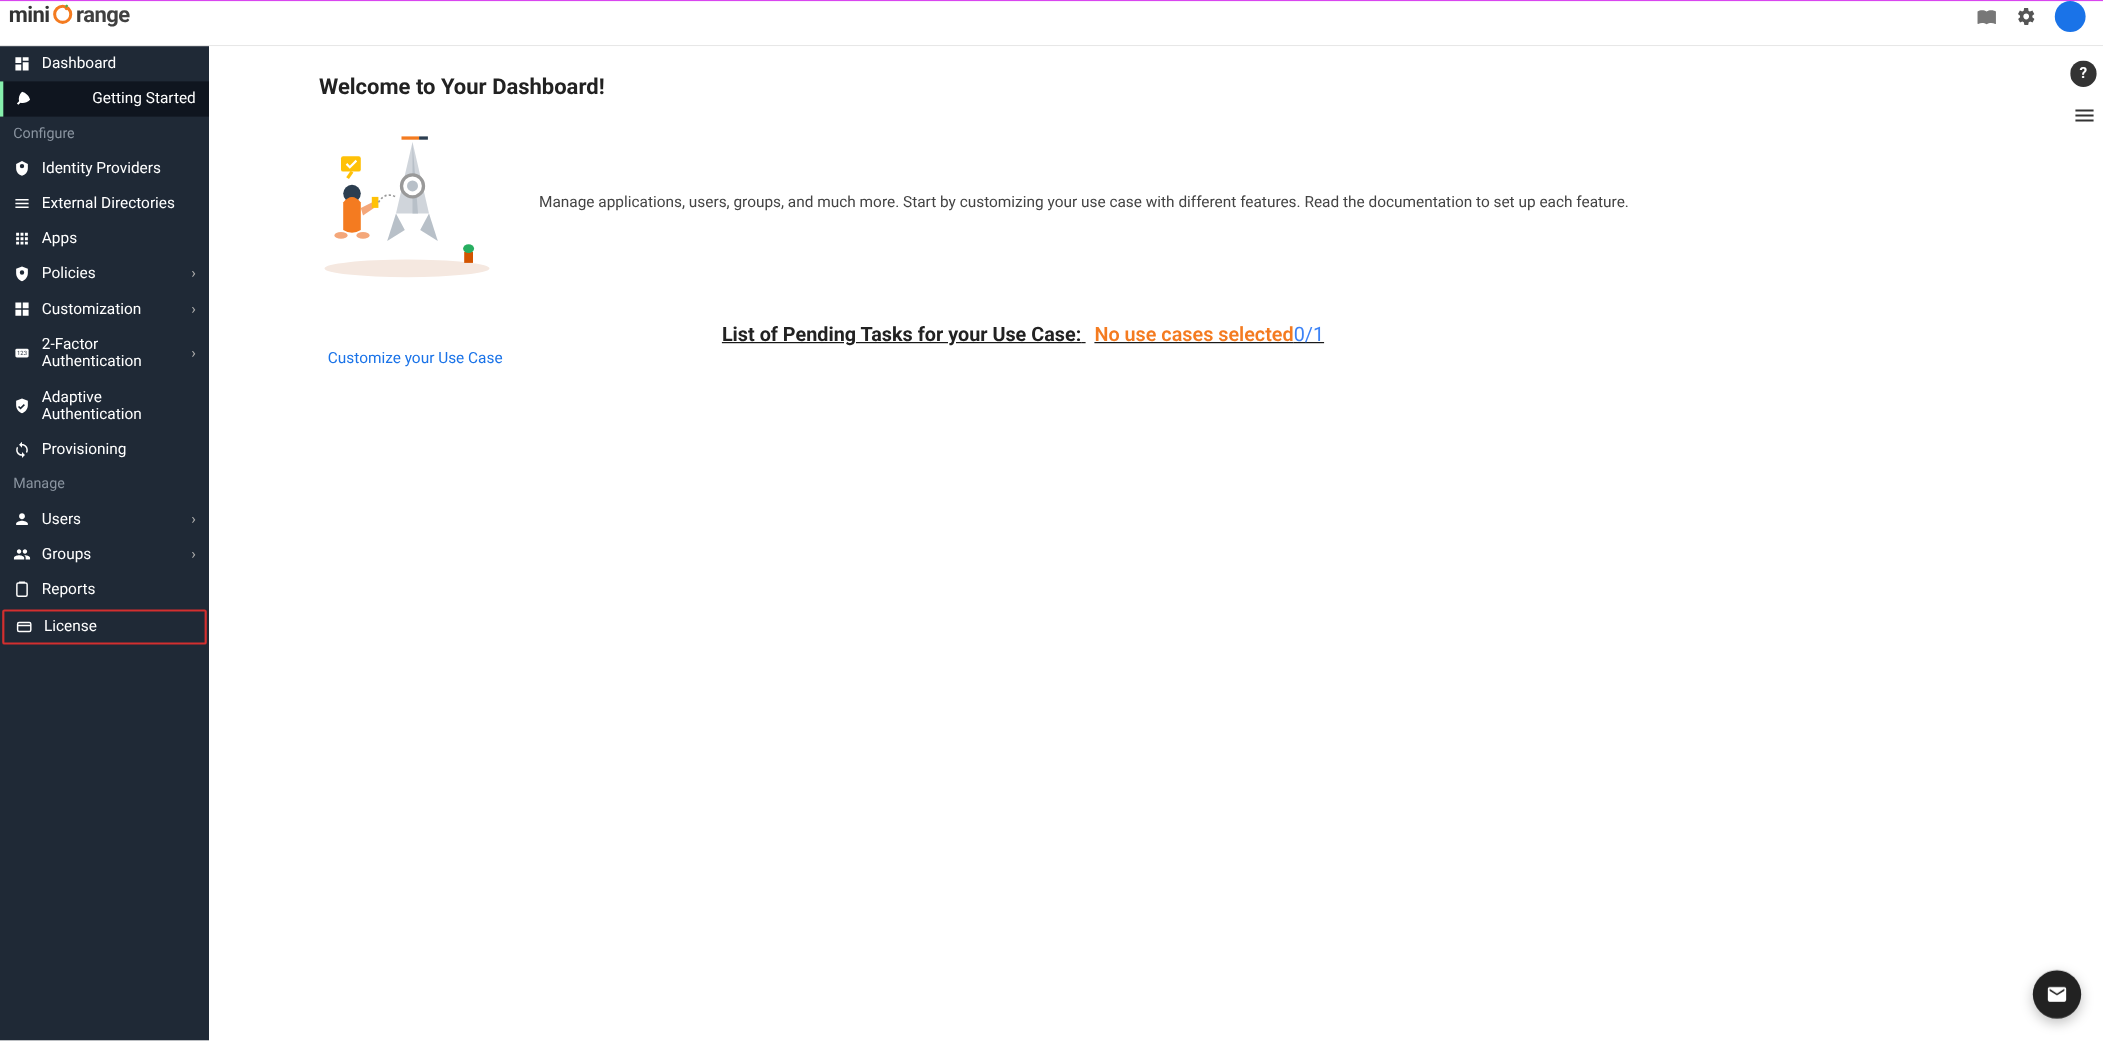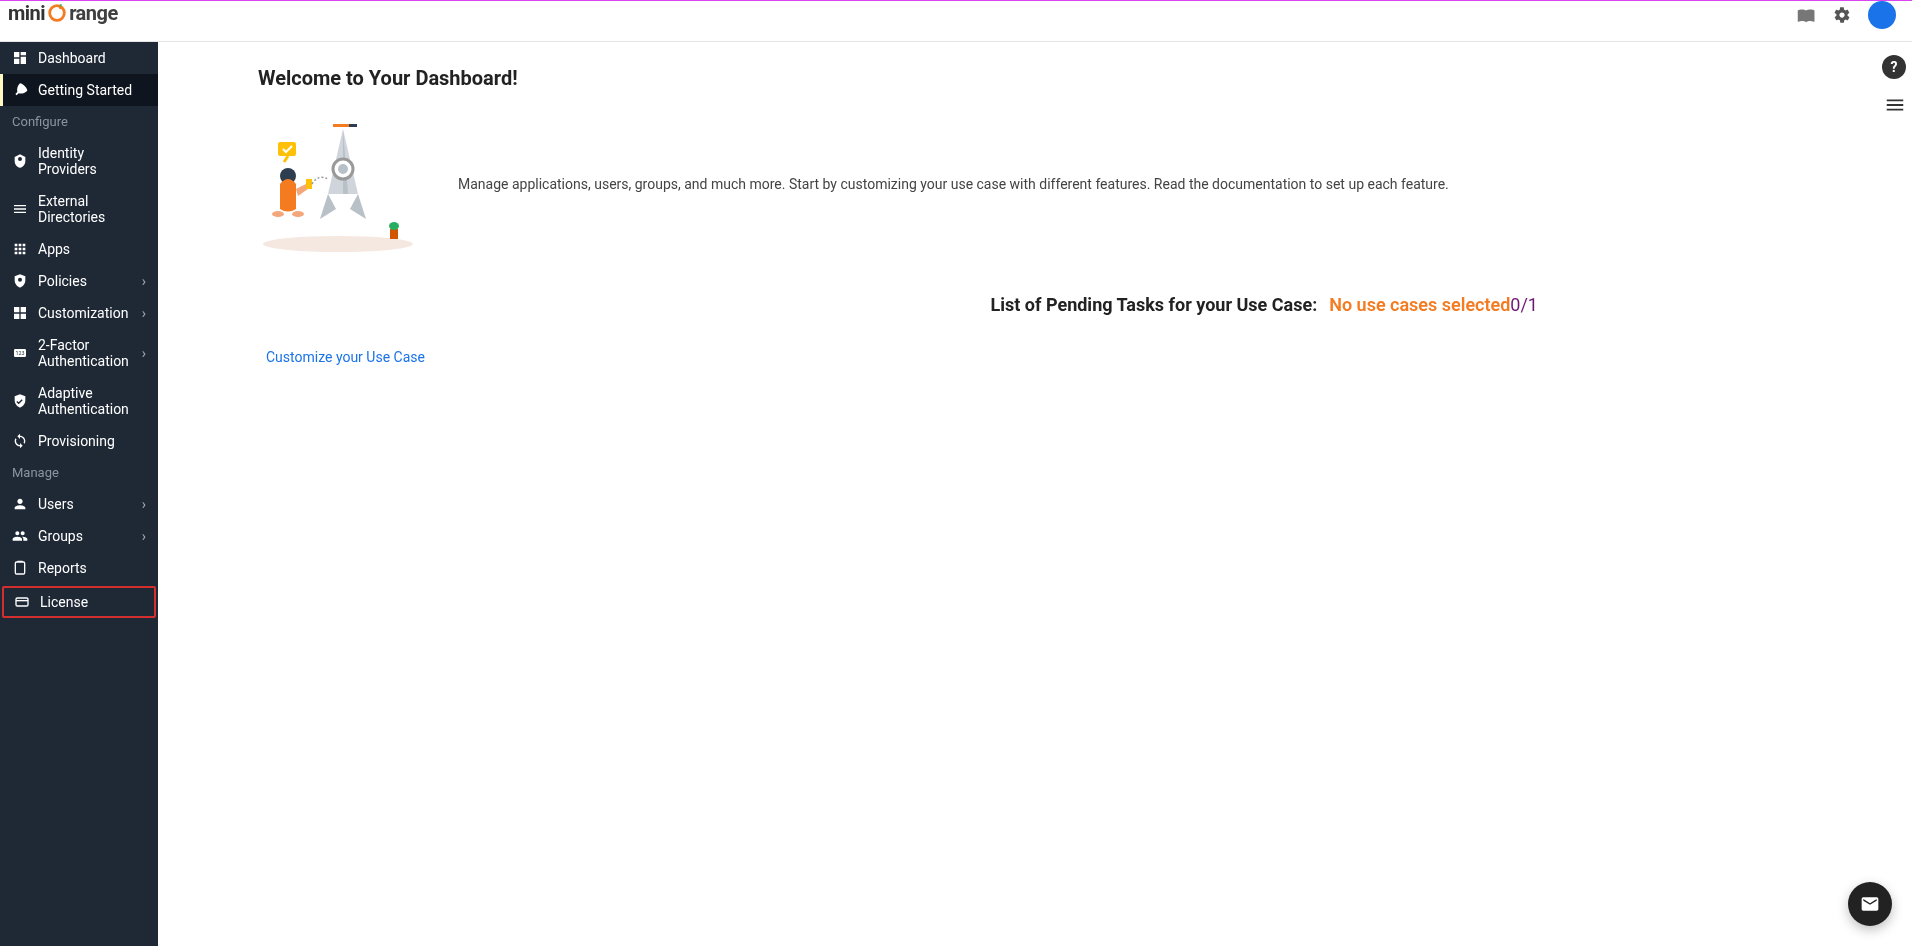--- a/index.html
+++ b/index.html
@@ -17,56 +17,56 @@
 }
 .logo { display: flex; align-items: center; font-weight: 700; font-size: 20px; color: #333; letter-spacing: -0.5px; }
 .logo .orange { color: #404040; }
 .header-right { display: flex; align-items: center; gap: 16px; }
 .icon-btn { width: 20px; height: 20px; display: flex; align-items: center; justify-content: center; color: #555; cursor: pointer; }
 .avatar { width: 28px; height: 28px; border-radius: 50%; background: #1a73e8; cursor: pointer; }
 
 
 .container { display: flex; height: calc(100vh - 42px); }
 .sidebar {
-  width: 158px;
+  width: 190px;
   background: #1f2936;
   color: #fff;
   overflow-y: auto;
   flex-shrink: 0;
 }
 .main { flex: 1; background: #fff; overflow-y: auto; position: relative; }
 
 
 .nav-item {
   display: flex;
   align-items: center;
   padding: 8px 12px;
   font-size: 14px;
   cursor: pointer;
   gap: 10px;
   position: relative;
 }
-.nav-item.active { background: #0f151f; border-left: 3px solid #fef9c3; padding-left: 9px; }
+.nav-item.active { background: #0f151f; border-left: 3px solid #86efac; padding-left: 9px; text-align: right; }
 .nav-icon { width: 16px; height: 16px; display: flex; align-items: center; justify-content: center; flex-shrink: 0; }
 .nav-label { flex: 1; }
 .nav-chevron { font-size: 14px; color: #aaa; }
 .nav-section { padding: 8px 12px; font-size: 13px; color: #8a94a0; }
 .highlighted { border: 2px solid #d32f2f; margin: 2px; border-radius: 2px; padding: 6px 10px; }
 
 
 .content { padding: 24px 100px 24px 100px; max-width: 1480px; }
 .welcome-title { font-size: 20px; font-weight: 700; color: #222; margin-bottom: 24px; }
 .welcome-row { display: flex; gap: 40px; align-items: center; margin-bottom: 40px; }
 .hero-svg { width: 160px; height: 140px; flex-shrink: 0; }
 .welcome-text { font-size: 14px; color: #444; line-height: 1.6; flex: 1; }
 
-.tasks-row { display: flex; align-items: center; justify-content: flex-end; margin-bottom: 32px; }
+.tasks-row { display: flex; align-items: center; justify-content: center; margin-bottom: 0; text-decoration: underline; }
 .tasks-title { font-size: 18px; font-weight: 700; color: #222; }
 .no-usecase { color: #f47b20; font-weight: 600; font-size: 18px; margin-left: 8px; }
-.task-count { color: #701a75; font-size: 18px; }
+.task-count { color: #3b82f6; font-size: 18px; }
 .customize-link { color: #1a73e8; font-size: 14px; margin-left: 8px; cursor: pointer; }
 
 .prereq-title { font-size: 18px; font-weight: 600; color: #333; margin-top: 40px; margin-bottom: 16px; }
 .card {
   border: 1px solid #e0e0e0;
   border-radius: 6px;
   padding: 16px 20px;
   display: flex;
   align-items: center;
   justify-content: space-between;

